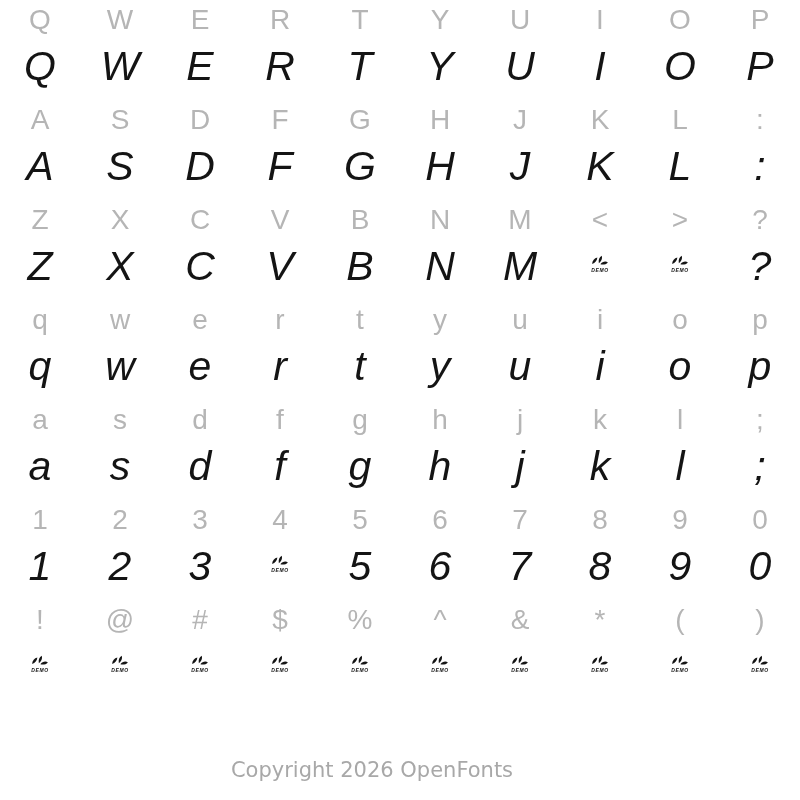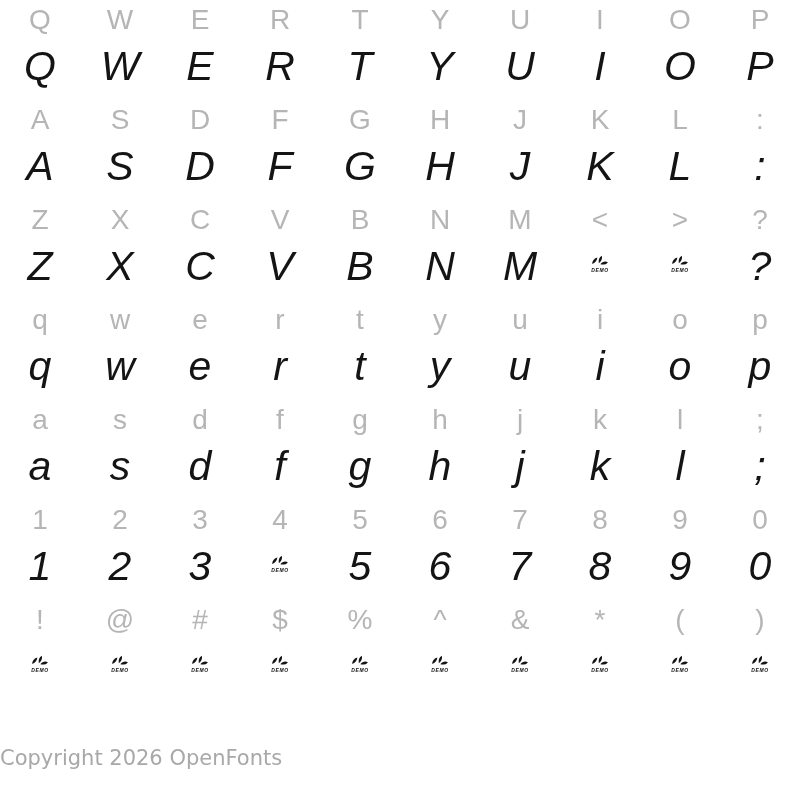--- a/index.html
+++ b/index.html
@@ -55,22 +55,22 @@
   .demo-label{
     font-size:5px;
     line-height:6px;
     font-weight:700;
     letter-spacing:0.6px;
     margin-top:1px;
     color:var(--glyph-black);
     font-family:"Liberation Sans", sans-serif;
   }
   footer{
-    margin-top:46px;
-    text-align:left;
+    margin-top:58px;
+    text-align:center;
     padding-right:56px;
     font-family:"DejaVu Sans", sans-serif;
     font-size:21px;
     color:var(--copyright-gray);
   }
 </style>
 </head>
 <body>
 
 <main>

